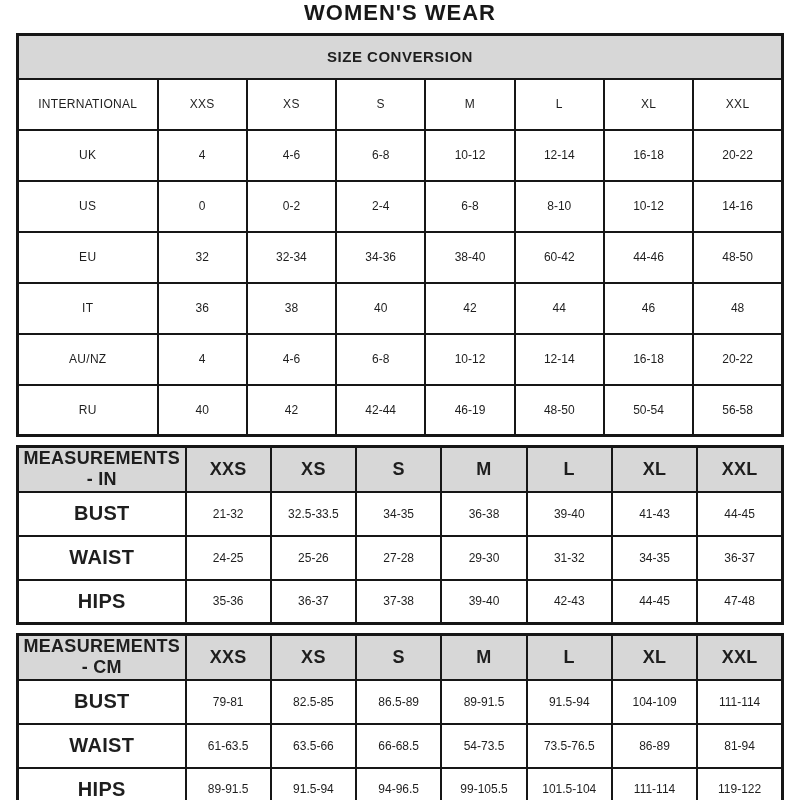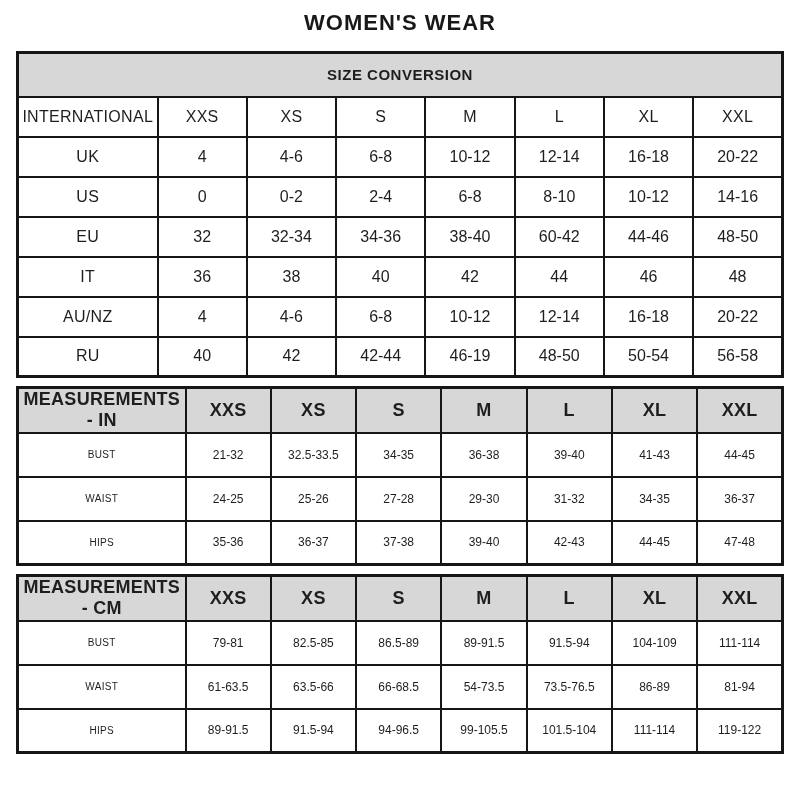--- a/index.html
+++ b/index.html
@@ -6,21 +6,20 @@
   html, body {
     margin: 0; padding: 0;
     width: 800px; height: 800px;
     background: #ffffff;
     font-family: "Liberation Sans", sans-serif;
     color: #1e1e1e;
     overflow: hidden;
   }
   .page-title {
     margin: 0;
-    padding-top: 10px;
     height: 32px;
     text-align: center;
     font-size: 22px;
     font-weight: 600;
     letter-spacing: 1px;
     color: #181818;
   }
   table {
     border-collapse: collapse;
     table-layout: fixed;
@@ -30,43 +29,43 @@
     background: #ffffff;
   }
   td, th {
     border: 2px solid #161616;
     text-align: center;
     vertical-align: middle;
     padding: 0 2px;
     overflow: hidden;
   }
   
-  .t1 { margin-top: 19px; padding-left: 9px; }
+  .t1 { margin-top: 1px; padding-left: 9px; }
   .t1 .banner-cell {
     background: #d7d7d7;
     height: 44px;
     font-size: 15px;
     font-weight: 700;
     letter-spacing: 0.5px;
   }
-  .t1 td { height: 40px; font-size: 16px; font-weight: 400; }
+  .t1 td { height: 51px; font-size: 12px; font-weight: 400; }
   .t1 .colhead td { font-weight: 500; letter-spacing: 0.3px; }
   .t1 td.row-label { font-weight: 400; letter-spacing: 0.3px; text-align: center; }
   .t1 col.c-label { width: 140px; }
   
   .t2 { margin-top: 8px; }
   .t2 th {
     background: #d7d7d7;
     height: 45px;
     font-size: 18px;
     font-weight: 700;
     letter-spacing: 0.3px;
   }
   .t2 td { height: 44px; font-size: 12px; font-weight: 400; }
-  .t2 td.row-label { font-size: 10px; font-weight: 400; letter-spacing: 0.3px; }
+  .t2 td.row-label { font-size: 20px; font-weight: 700; letter-spacing: 0.3px; }
   .t2 col.c-label { width: 168px; }
 </style>
 </head>
 <body>
 
 <h1 class="page-title">WOMEN'S WEAR</h1>
 
 <table class="t1">
   <colgroup>
       <col class="c-label">

